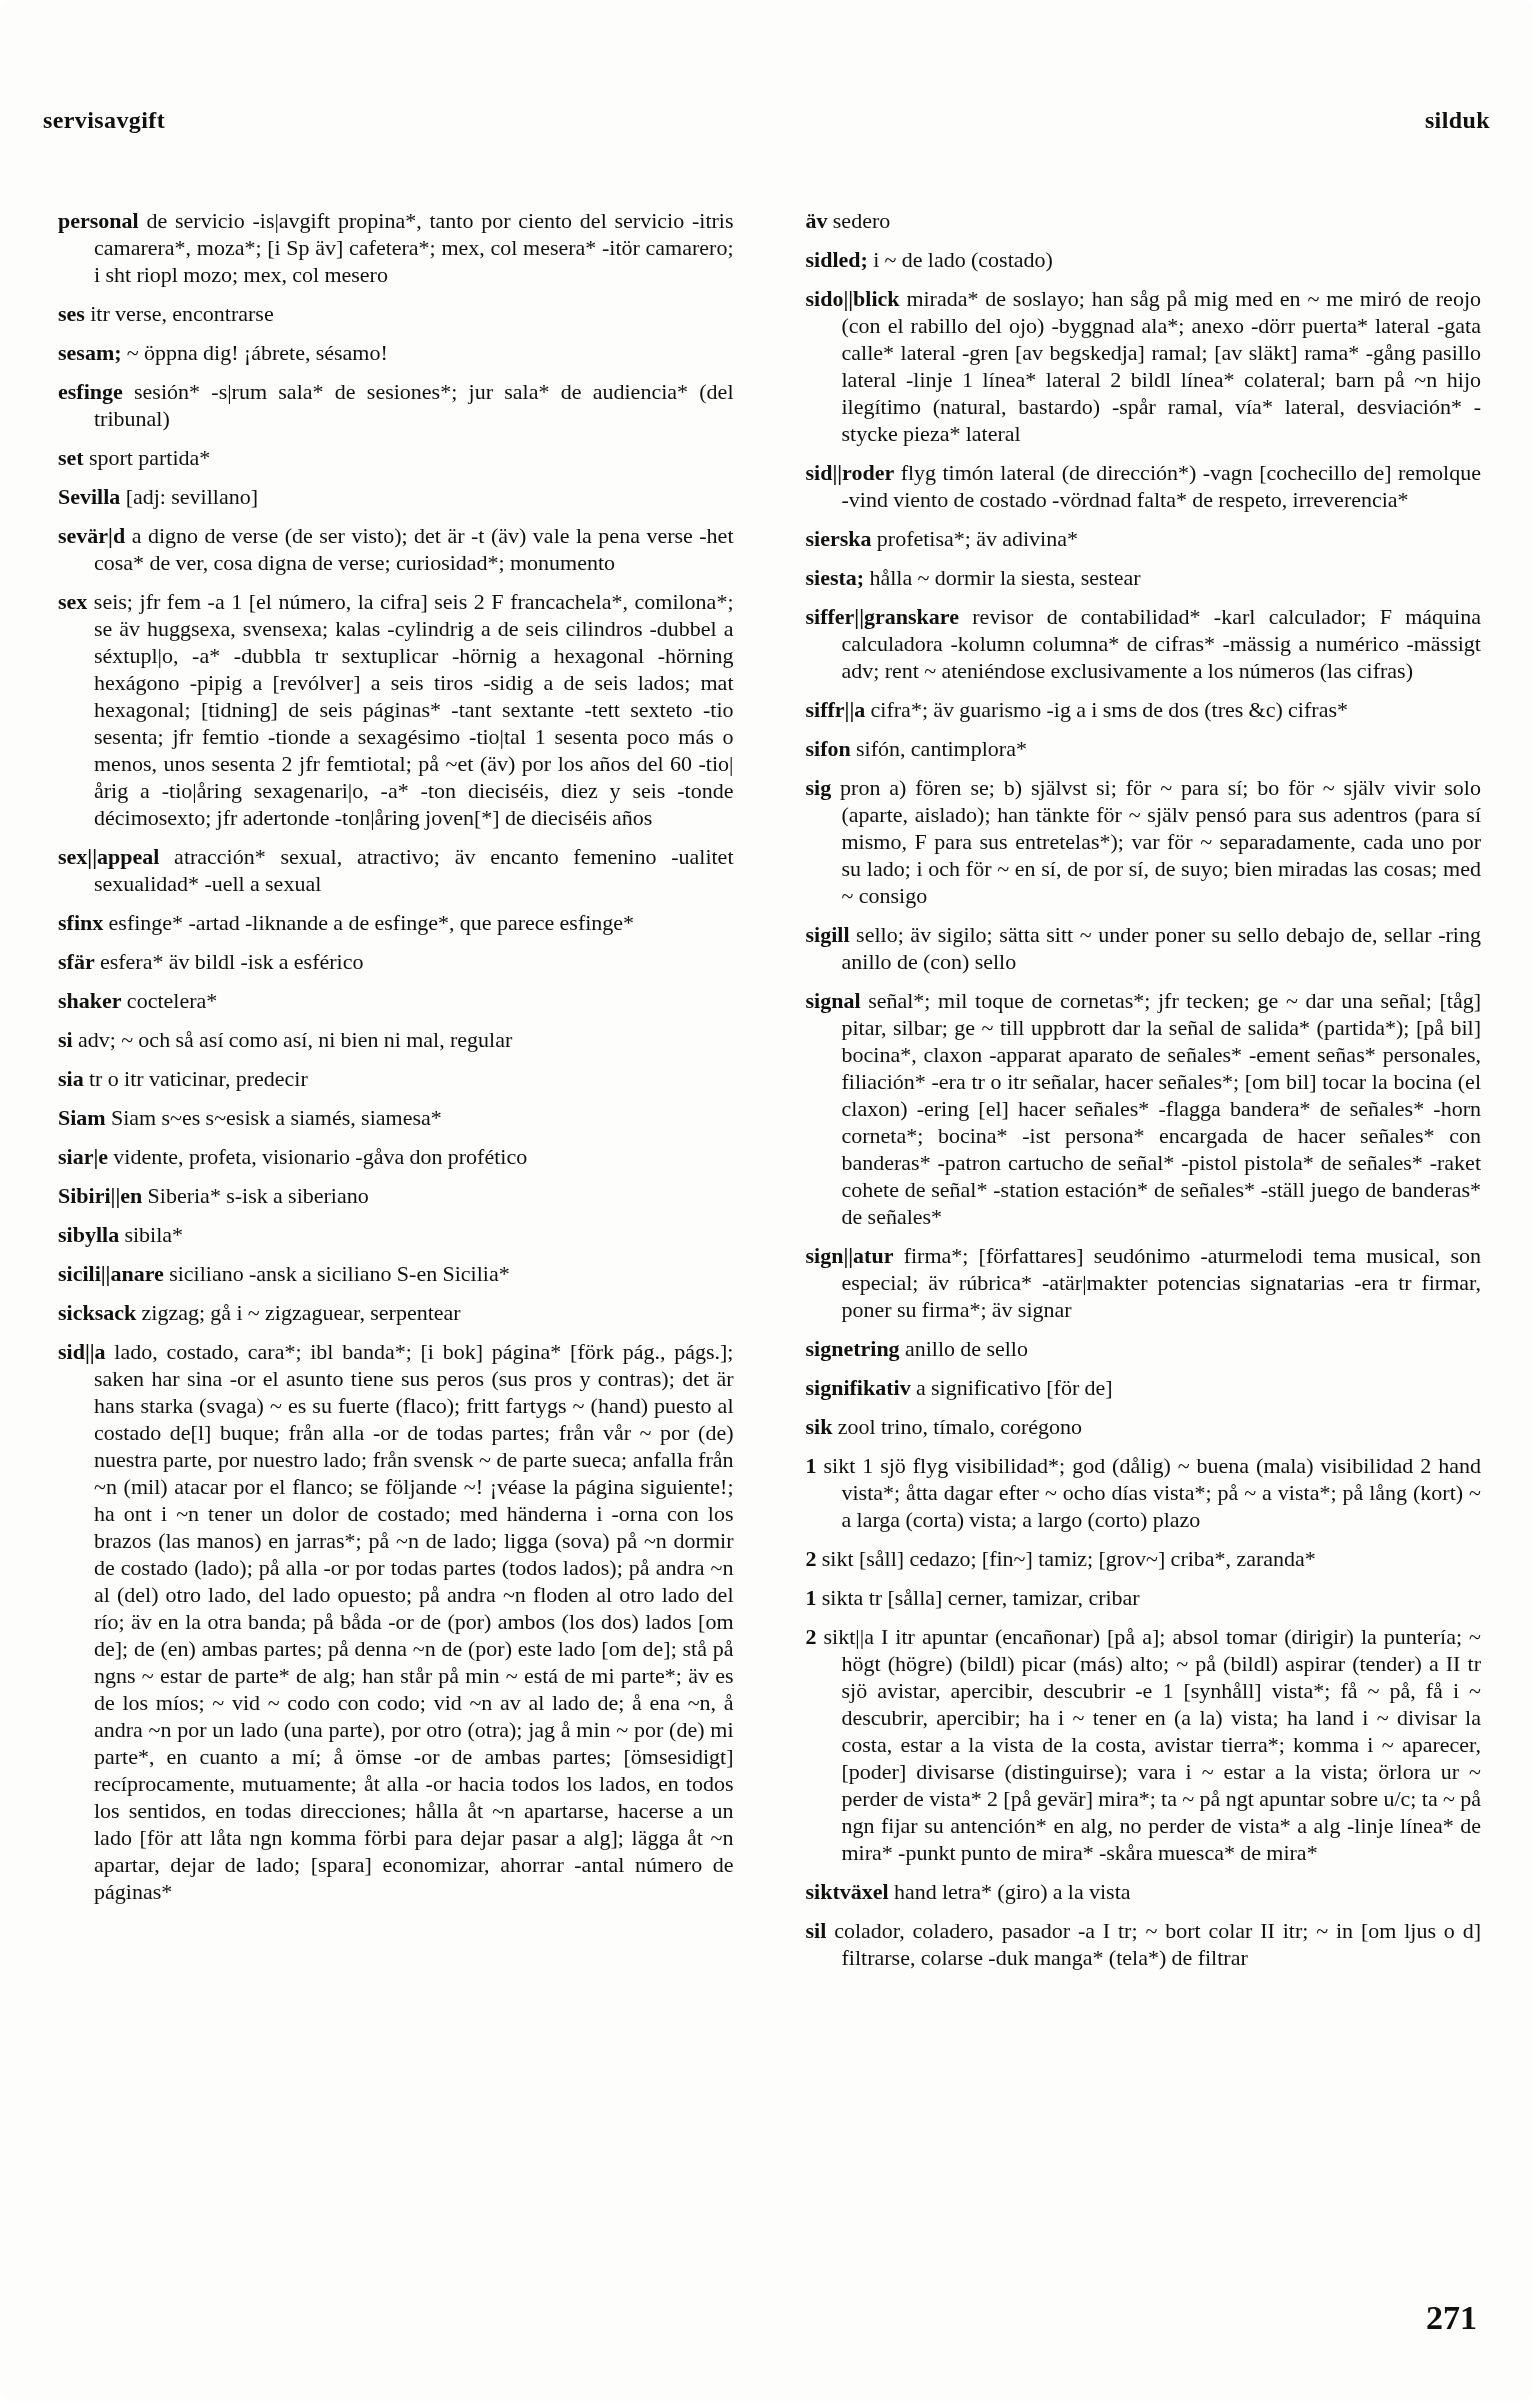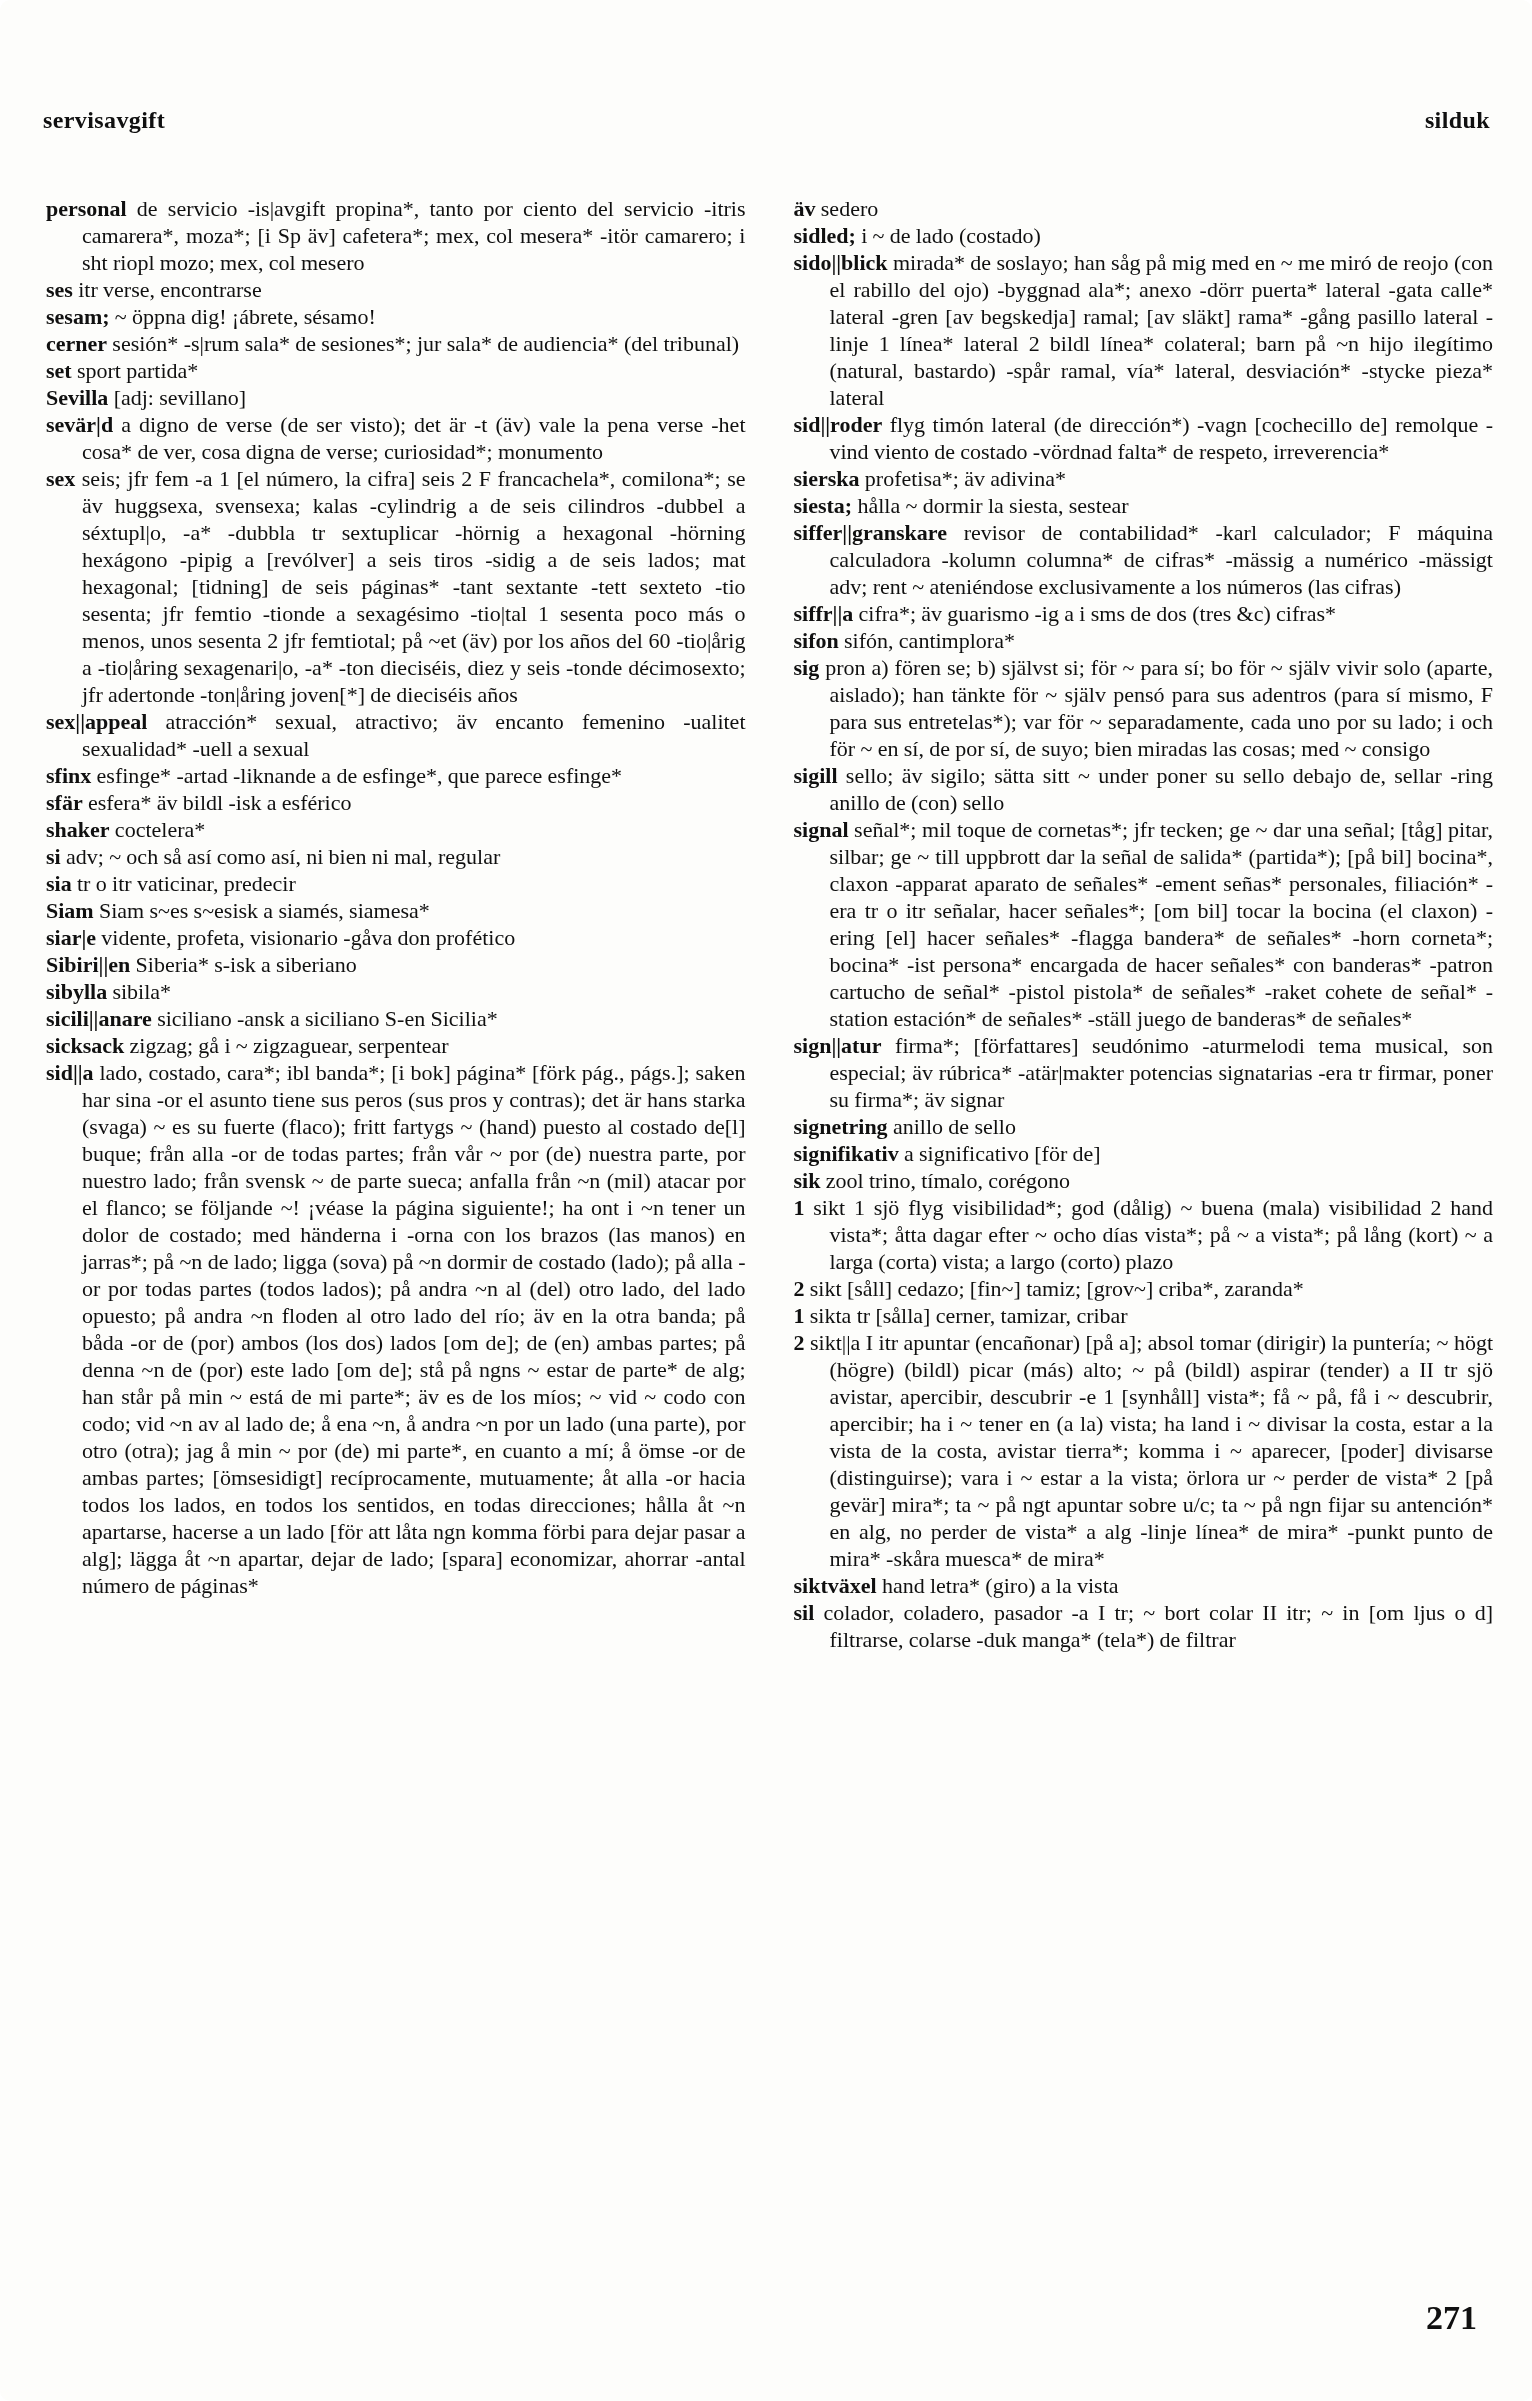--- a/index.html
+++ b/index.html
@@ -46,21 +46,21 @@
     display: flex;
     gap: 48px;
   }
   .col {
     width: 700px;
     font-size: 22px;
     line-height: 27px;
     text-align: left;
   }
   .entry {
-    margin: 0;
+    margin: 12px;
     padding: 0;
     text-indent: -36px;
     padding-left: 36px;
     text-align: justify;
     word-spacing: -0.2px;
     hyphens: manual;
   }
   .b { font-weight: bold; }
 
   .pagenum {
@@ -81,21 +81,21 @@
     <span class="left">servisavgift</span>
     <span class="right">silduk</span>
   </div>
 
   <div class="columns">
 
     <div class="col" id="col-left">
         <p class="entry"><span class="b">personal</span><span> de servicio -is|avgift propina*, tanto por ciento del servicio -itris camarera*, moza*; [i Sp äv] cafetera*; mex, col mesera* -itör camarero; i sht riopl mozo; mex, col mesero</span></p>
         <p class="entry"><span class="b">ses</span><span> itr verse, encontrarse</span></p>
         <p class="entry"><span class="b">sesam;</span><span> ~ öppna dig! ¡ábrete, sésamo!</span></p>
-        <p class="entry"><span class="b">cerner</span><span> sesión* -s|rum sala* de sesiones*; jur sala* de audiencia* (del tribunal)</span></p>
+        <p class="entry"><span class="b">esfinge</span><span> sesión* -s|rum sala* de sesiones*; jur sala* de audiencia* (del tribunal)</span></p>
         <p class="entry"><span class="b">set</span><span> sport partida*</span></p>
         <p class="entry"><span class="b">Sevilla</span><span> [adj: sevillano]</span></p>
         <p class="entry"><span class="b">sevär|d</span><span> a digno de verse (de ser visto); det är -t (äv) vale la pena verse -het cosa* de ver, cosa digna de verse; curiosidad*; monumento</span></p>
         <p class="entry"><span class="b">sex</span><span> seis; jfr fem -a 1 [el número, la cifra] seis 2 F francachela*, comilona*; se äv huggsexa, svensexa; kalas -cylindrig a de seis cilindros -dubbel a séxtupl|o, -a* -dubbla tr sextuplicar -hörnig a hexagonal -hörning hexágono -pipig a [revólver] a seis tiros -sidig a de seis lados; mat hexagonal; [tidning] de seis páginas* -tant sextante -tett sexteto -tio sesenta; jfr femtio -tionde a sexagésimo -tio|tal 1 sesenta poco más o menos, unos sesenta 2 jfr femtiotal; på ~et (äv) por los años del 60 -tio|årig a -tio|åring sexagenari|o, -a* -ton dieciséis, diez y seis -tonde décimosexto; jfr adertonde -ton|åring joven[*] de dieciséis años</span></p>
         <p class="entry"><span class="b">sex||appeal</span><span> atracción* sexual, atractivo; äv encanto femenino -ualitet sexualidad* -uell a sexual</span></p>
         <p class="entry"><span class="b">sfinx</span><span> esfinge* -artad -liknande a de esfinge*, que parece esfinge*</span></p>
         <p class="entry"><span class="b">sfär</span><span> esfera* äv bildl -isk a esférico</span></p>
         <p class="entry"><span class="b">shaker</span><span> coctelera*</span></p>
         <p class="entry"><span class="b">si</span><span> adv; ~ och så así como así, ni bien ni mal, regular</span></p>
         <p class="entry"><span class="b">sia</span><span> tr o itr vaticinar, predecir</span></p>

